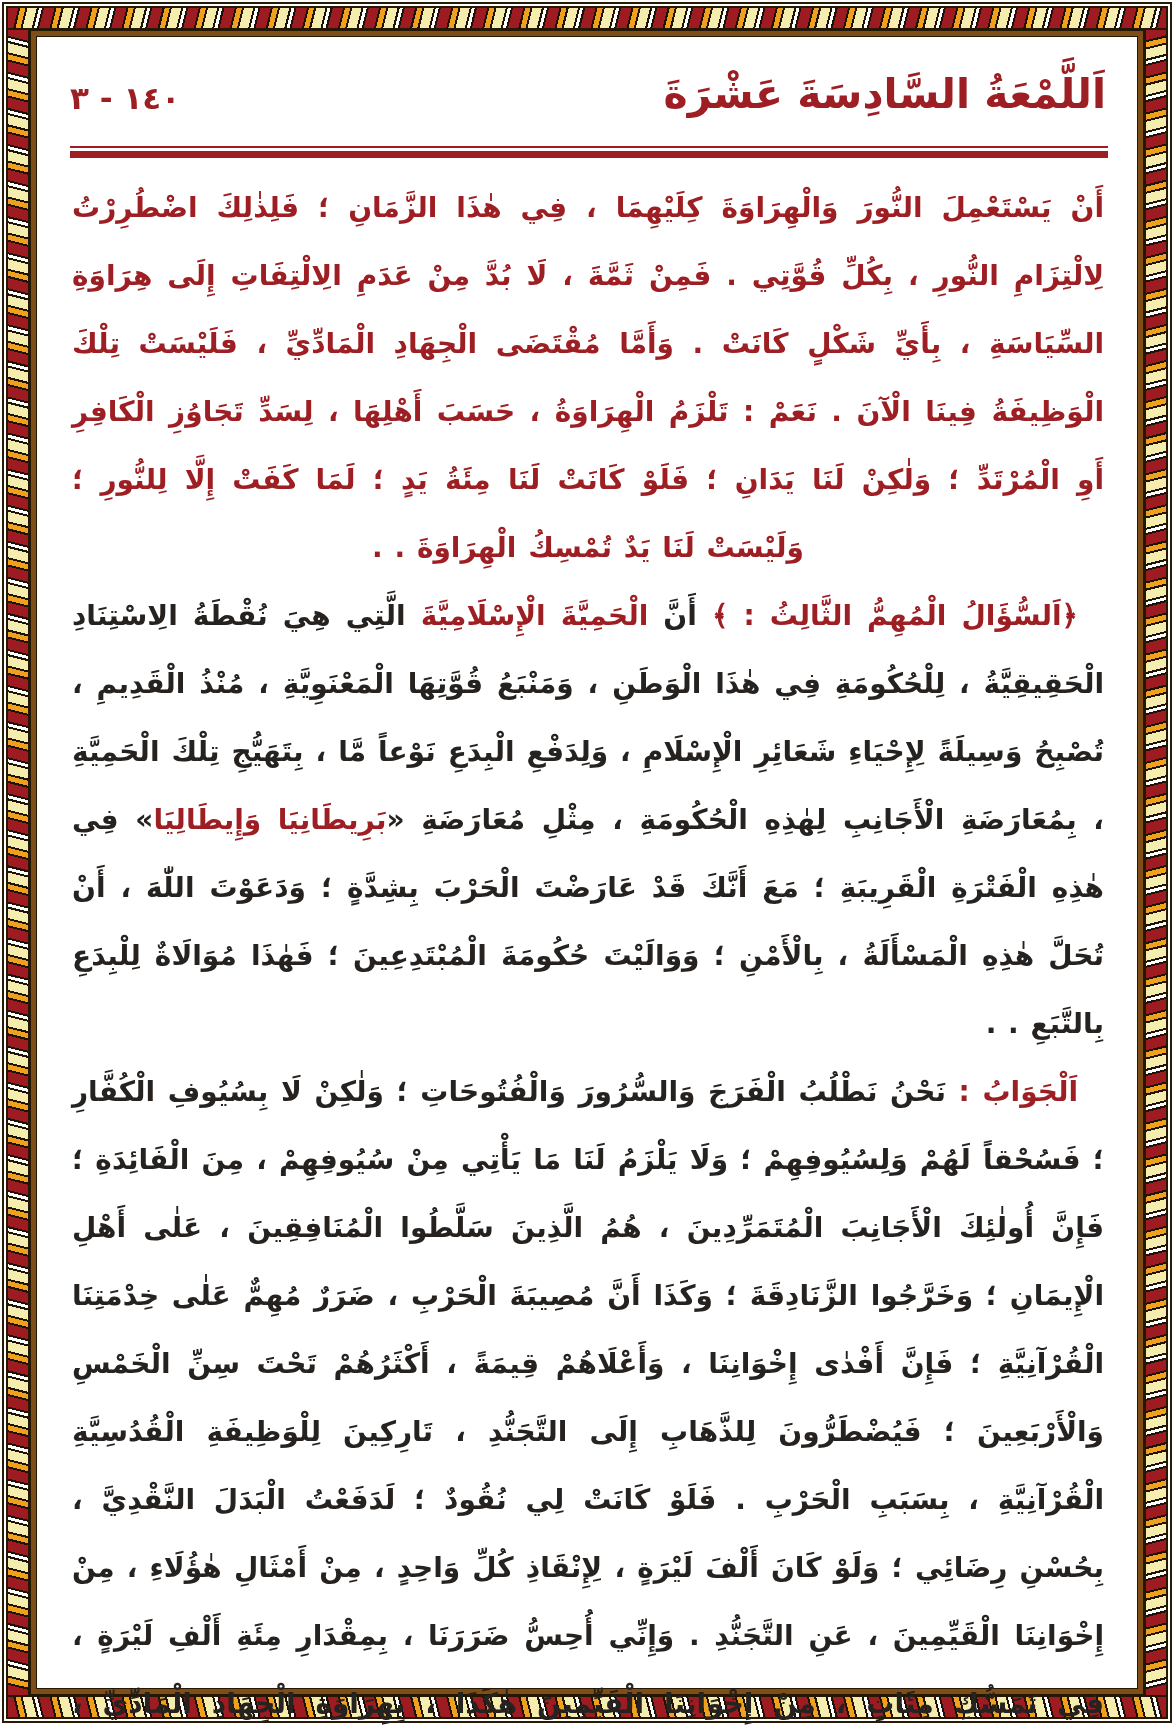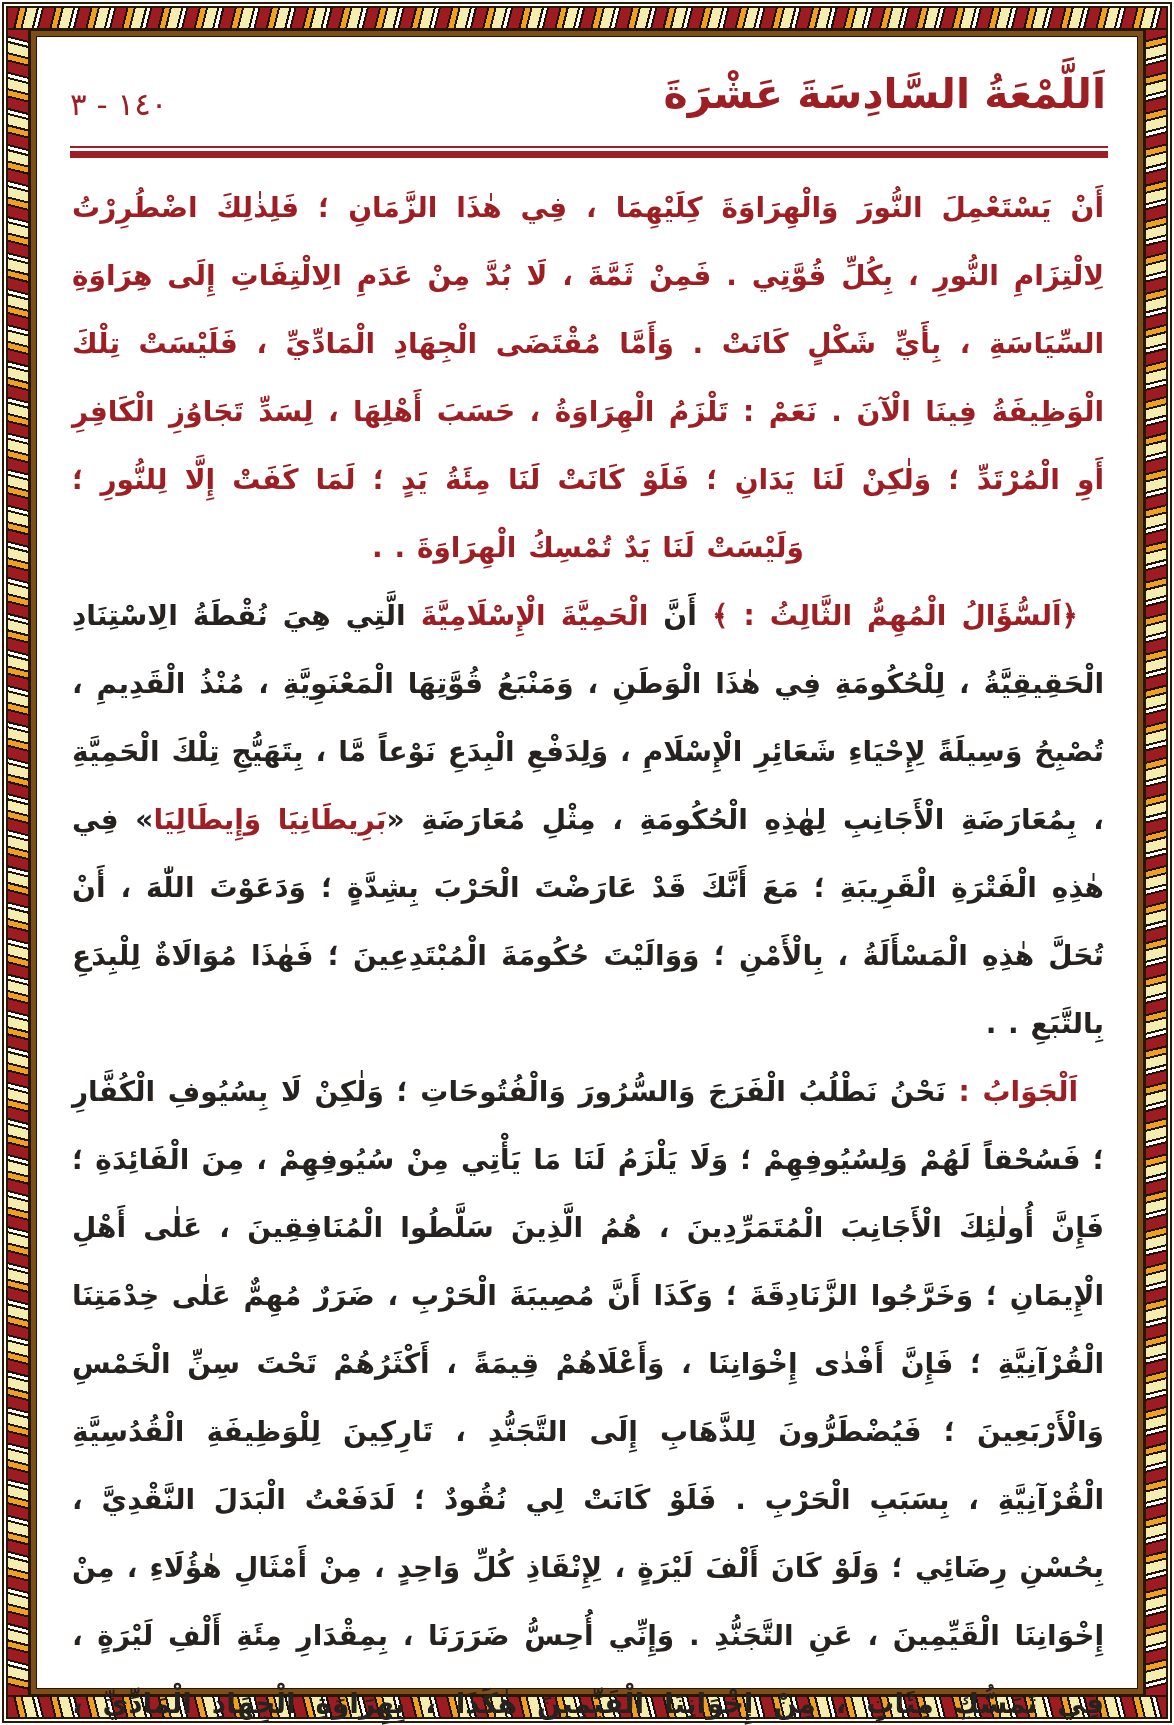--- a/index.html
+++ b/index.html
@@ -31,22 +31,22 @@
   .chain-right{right:6px;top:28px;bottom:28px;width:20px;
     background:repeating-linear-gradient(166deg,
       var(--border-red,#9e1c21) 0 10px,#1c1206 10px 12px,
       var(--border-gold,#efa01d) 12px 17px,#1c1206 17px 19px,
       var(--border-cream,#f4edae) 19px 28px,#1c1206 28px 30px,
       #ffffff 30px 33px,#1c1206 33px 35px);}
   .frame-brown{position:absolute;inset:31px;border:5px solid var(--border-brown,#7e4e16);
     box-shadow:0 0 0 1px #241805, inset 0 0 0 1px #241805;pointer-events:none;}
   
   .header{position:absolute;top:70px;left:70px;right:68px;height:70px;direction:rtl;}
-  .page-number{position:absolute;left:0;top:16px;direction:rtl;
-    color:var(--accent-red,#9d1f24);font-size:31px;font-weight:normal;letter-spacing:2px;}
+  .page-number{position:absolute;left:0;top:10px;direction:rtl;
+    color:var(--accent-red,#9d1f24);font-size:31px;font-weight:bold;letter-spacing:2px;}
   .page-title{position:absolute;left:0;right:0;top:0;text-align:right;direction:rtl;
     color:var(--accent-red,#9d1f24);font-size:41px;font-weight:bold;}
   .rule{position:absolute;top:146px;left:70px;right:66px;}
   .rule-thin{height:2px;background:var(--accent-red,#9d1f24);}
   .rule-gap{height:3px;background:transparent;}
   .rule-thick{height:7px;background:var(--accent-red,#9d1f24);}
   
   .body-text{
     position:absolute;top:174px;left:72px;right:70px;bottom:46px;
     direction:rtl;text-align:justify;color:var(--text-dark,#26221f);

